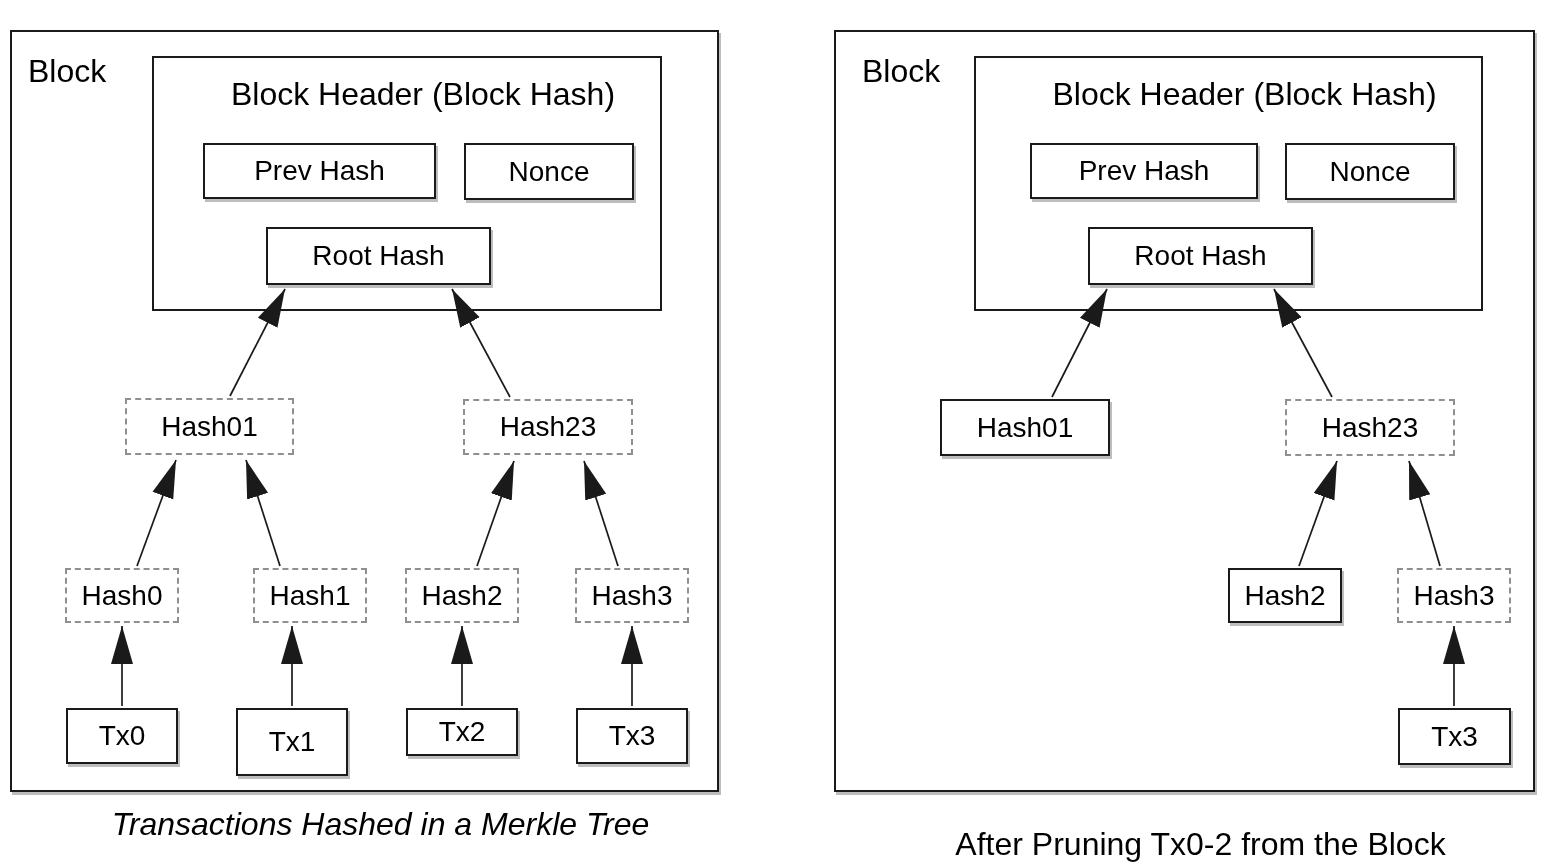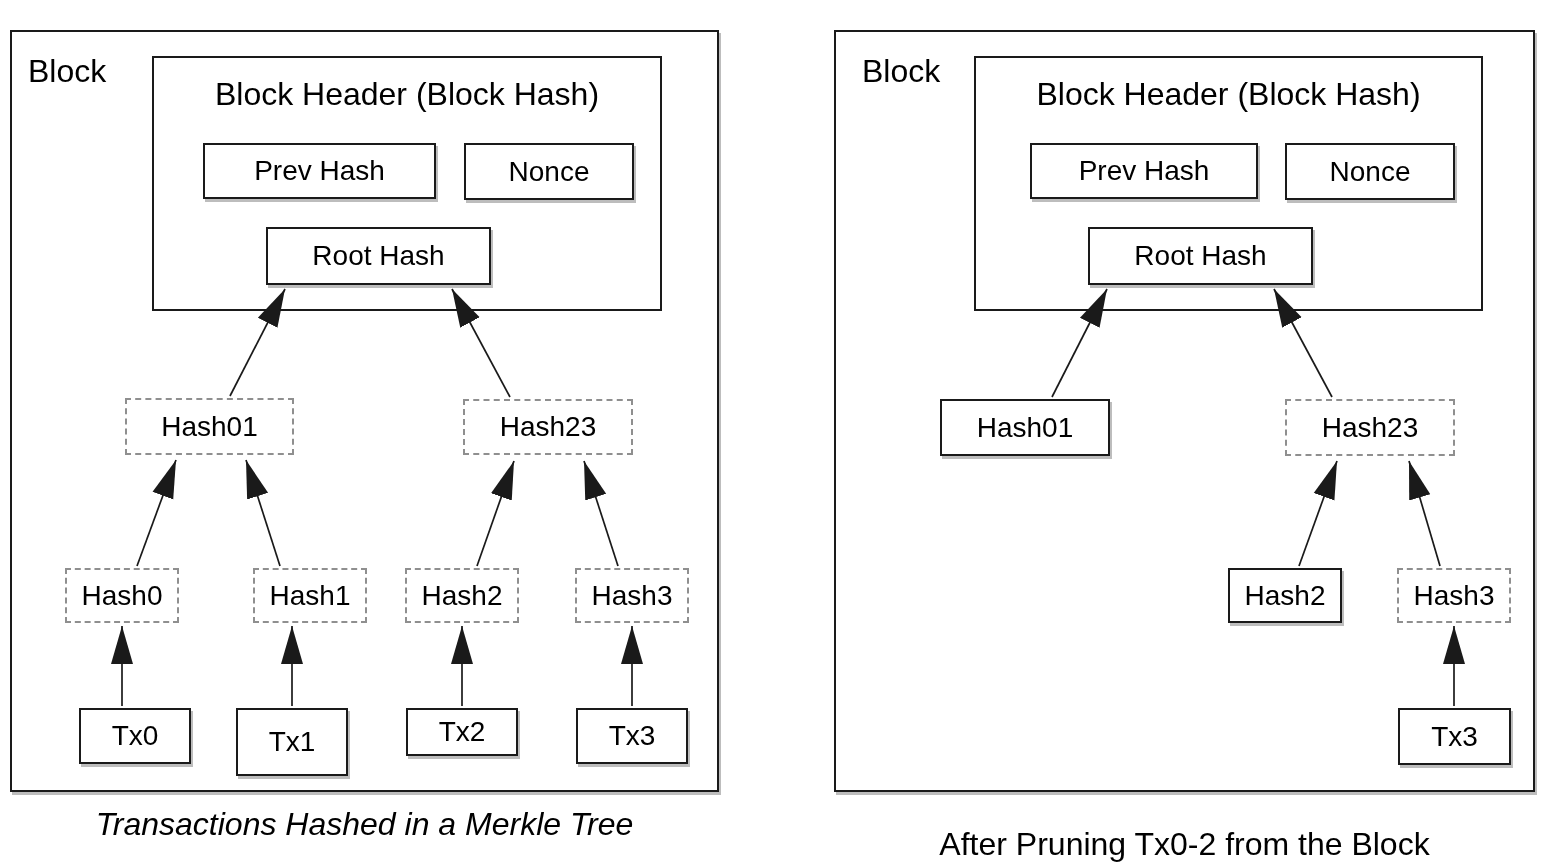--- a/index.html
+++ b/index.html
@@ -33,21 +33,21 @@
     position:absolute;box-sizing:border-box;
     display:flex;align-items:center;justify-content:center;
     background:var(--bg);
     font-size:28px;white-space:nowrap;
   }
   .solid{border:2px solid var(--ink);box-shadow:2px 3px 0 var(--shadow);}
   .dashed{border:2px dashed var(--dashed);}
   .caption{
     position:absolute;
     font-size:32px;line-height:40px;
-    text-align:center;white-space:nowrap;
+    text-align:center;white-space:nowrap;padding-left:16px;
   }
   #arrows{
     position:absolute;left:0;top:0;
     pointer-events:none;
   }
   #arrows line{stroke:var(--ink);stroke-width:1.7;}
   #arrows .head{fill:var(--ink);}
 </style>
 </head>
 <body>
@@ -67,21 +67,21 @@
   <div class="box solid" style="left:266px;top:211px;width:225px;height:58px;">Root Hash</div>
 
   <div class="box dashed" style="left:125px;top:382px;width:169px;height:57px;">Hash01</div>
   <div class="box dashed" style="left:463px;top:383px;width:170px;height:56px;">Hash23</div>
 
   <div class="box dashed" style="left:65px;top:552px;width:114px;height:55px;text-align:right;">Hash0</div>
   <div class="box dashed" style="left:253px;top:552px;width:114px;height:55px;">Hash1</div>
   <div class="box dashed" style="left:405px;top:552px;width:114px;height:55px;">Hash2</div>
   <div class="box dashed" style="left:575px;top:552px;width:114px;height:55px;">Hash3</div>
 
-  <div class="box solid" style="left:79px;top:692px;width:112px;height:56px;">Tx0</div>
+  <div class="box solid" style="left:66px;top:692px;width:112px;height:56px;">Tx0</div>
   <div class="box solid" style="left:236px;top:692px;width:112px;height:68px;">Tx1</div>
   <div class="box solid" style="left:406px;top:692px;width:112px;height:48px;">Tx2</div>
   <div class="box solid" style="left:576px;top:692px;width:112px;height:56px;">Tx3</div>
 
   <div class="caption" style="left:10px;top:788px;width:709px;font-style:italic;">Transactions Hashed in a Merkle Tree</div>
 
   <div class="outline" style="left:834px;top:14px;width:701px;height:762px;"></div>
 
   <div class="panel-label" style="left:862px;top:38px;">Block</div>
 

